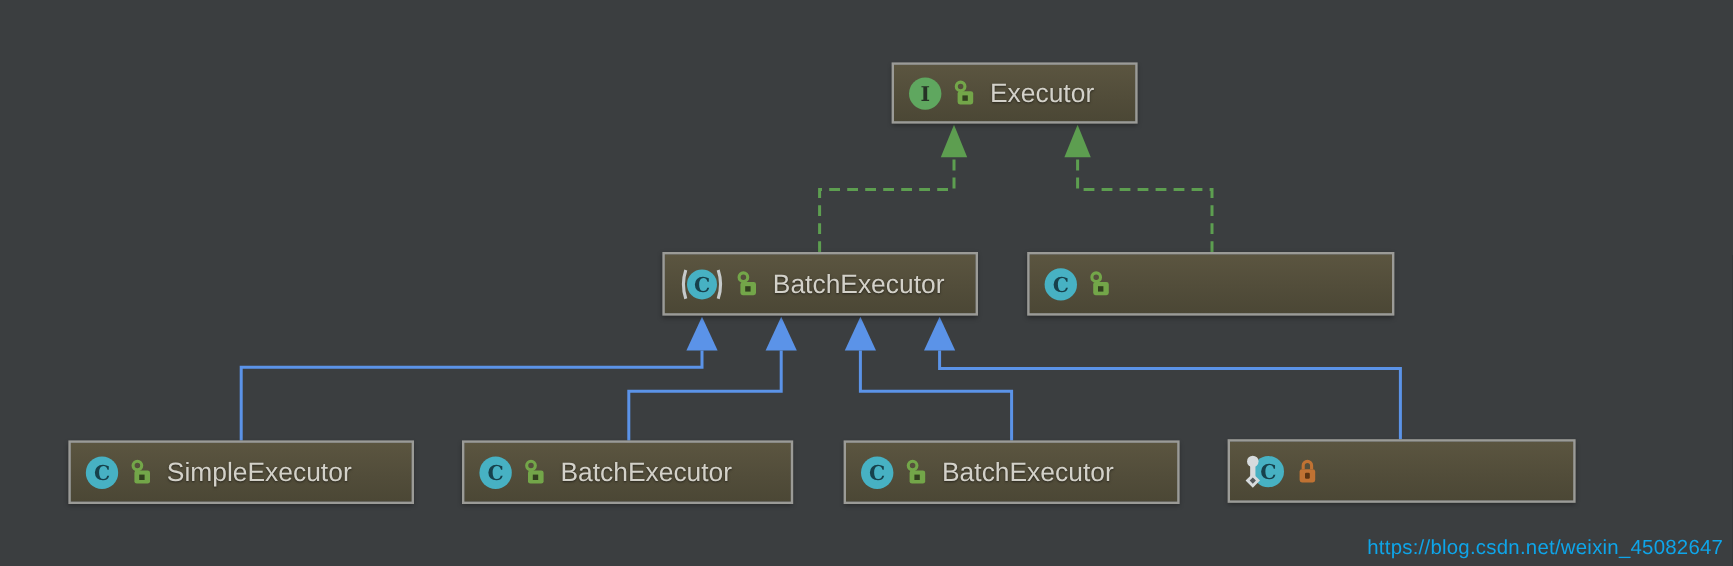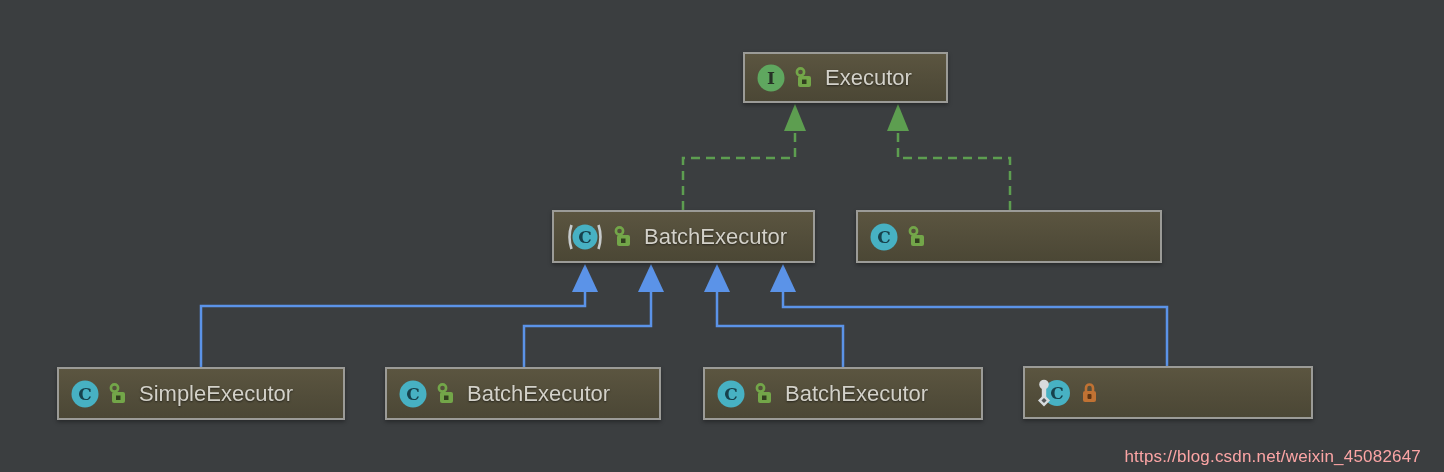--- a/index.html
+++ b/index.html
@@ -39,24 +39,24 @@
     text-shadow: 0 1px 2px rgba(0,0,0,0.55);
     line-height: 1;
   }
   .icon-letter {
     font-family: "DejaVu Serif", serif;
     font-weight: bold;
     font-size: 17px;
   }
   #watermark {
     position: absolute;
-    right: 23px;
+    right: 8px;
     bottom: 5px;
     font-size: 17px;
-    color: #fca5a5;
+    color: #0ea5e9;
     letter-spacing: 0.2px;
   }
 </style>
 </head>
 <body>
 
 <div id="canvas">
 
   <svg id="edges">
 

